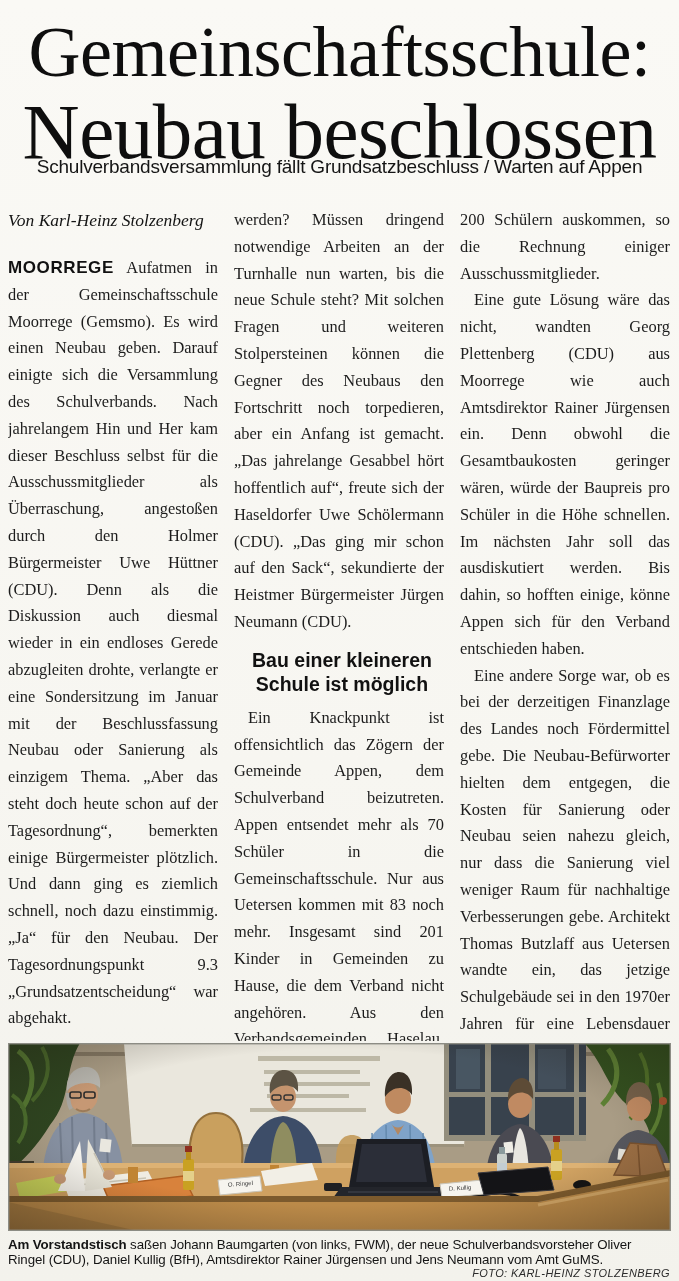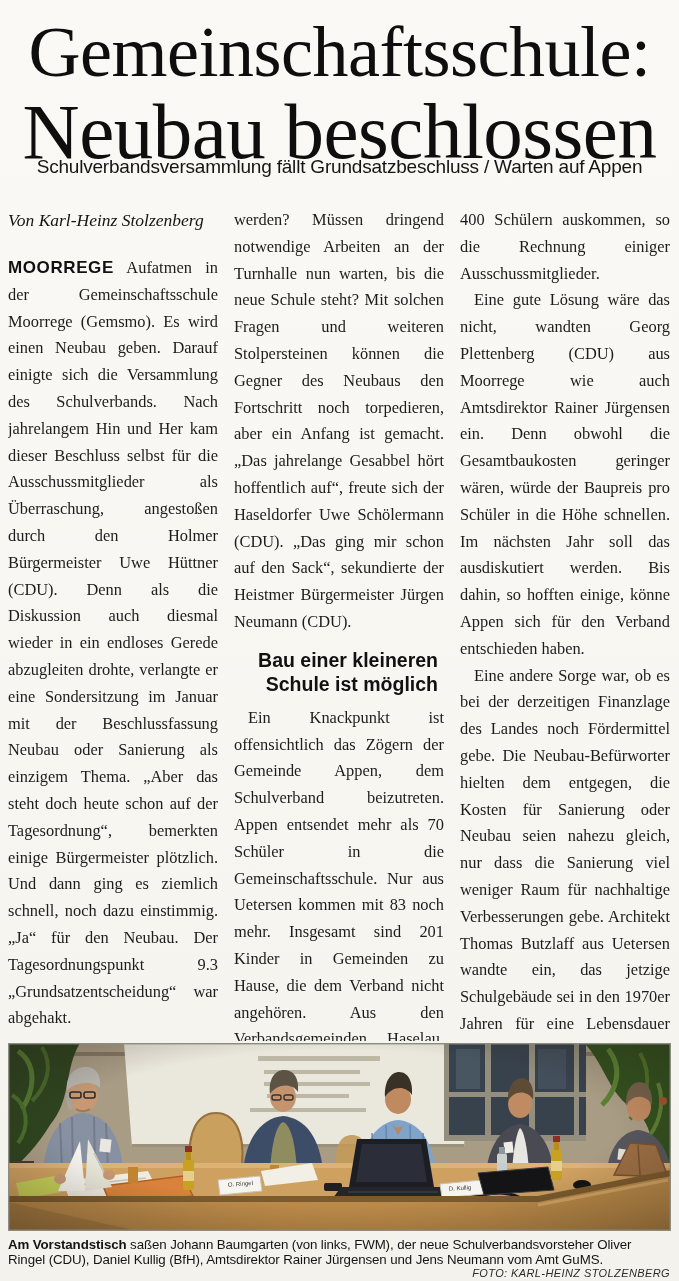--- a/index.html
+++ b/index.html
@@ -43,21 +43,21 @@
     color:#1c1c1c;
   }
   .col p.indent { text-indent:14px; }
   .dateline {
     font-family:"Liberation Sans", sans-serif;
     font-weight:bold; font-size:17px; letter-spacing:0.6px; color:#111;
   }
   .subhead {
     font-family:"Liberation Sans", sans-serif;
     font-weight:bold; font-size:19.5px; line-height:24px;
-    text-align:right; color:#111;
+    text-align:center; color:#111;
     margin:12px 6px 9px 12px;
   }
   
   .photo {
     position:absolute; top:1043px; left:8px; width:663px; height:188px;
     box-shadow:0 0 0 1px #8f8d84 inset;
   }
   .photo svg { display:block; }
   
   .caption {
@@ -91,21 +91,21 @@
 
     </div>
 
     <div class="col">
       <p>werden? Müssen dringend notwendige Arbeiten an der Turnhalle nun warten, bis die neue Schule steht? Mit solchen Fragen und weiteren Stolpersteinen können die Gegner des Neubaus den Fortschritt noch torpedieren, aber ein Anfang ist gemacht. „Das jahrelange Gesabbel hört hoffentlich auf“, freute sich der Haseldorfer Uwe Schölermann (CDU). „Das ging mir schon auf den Sack“, sekundierte der Heistmer Bürgermeister Jürgen Neumann (CDU).</p>
       <h2 class="subhead">Bau einer kleineren Schule ist möglich</h2>
       <p class="indent">Ein Knackpunkt ist offensichtlich das Zögern der Gemeinde Appen, dem Schulverband beizutreten. Appen entsendet mehr als 70 Schüler in die Gemeinschaftsschule. Nur aus Uetersen kommen mit 83 noch mehr. Insgesamt sind 201 Kinder in Gemeinden zu Hause, die dem Verband nicht angehören. Aus den Verbandsgemeinden Haselau, Haseldorf, Heist, Holm und Moorrege stammen nur wenig mehr als 250 Schüler. Man könnte sich auf die Kinder aus den angehörigen Gemeinden beschränken und dann mit einer Schulgröße von maximal</p>
     </div>
 
     <div class="col">
-      <p>400 Schülern auskommen, so die Rechnung einiger Ausschussmitglieder.</p>
+      <p>200 Schülern auskommen, so die Rechnung einiger Ausschussmitglieder.</p>
       <p class="indent">Eine gute Lösung wäre das nicht, wandten Georg Plettenberg (CDU) aus Moorrege wie auch Amtsdirektor Rainer Jürgensen ein. Denn obwohl die Gesamtbaukosten geringer wären, würde der Baupreis pro Schüler in die Höhe schnellen. Im nächsten Jahr soll das ausdiskutiert werden. Bis dahin, so hofften einige, könne Appen sich für den Verband entschieden haben.</p>
       <p class="indent">Eine andere Sorge war, ob es bei der derzeitigen Finanzlage des Landes noch Fördermittel gebe. Die Neubau-Befürworter hielten dem entgegen, die Kosten für Sanierung oder Neubau seien nahezu gleich, nur dass die Sanierung viel weniger Raum für nachhaltige Verbesserungen gebe. Architekt Thomas Butzlaff aus Uetersen wandte ein, das jetzige Schulgebäude sei in den 1970er Jahren für eine Lebensdauer von 80 Jahren angelegt worden. Davon sei erst gut die Hälfte um. So werden zukünftige Sitzungen des Schulverbands wohl noch viel Klärungsbedarf offenlegen, ehe der Schulbau in Moorrege tatsächlich beginnen kann.</p>
     </div>
 
   </div>
 
   <div class="photo">
     <svg viewBox="0 0 663 188" width="663" height="188">
       <defs>
         <radialGradient id="vg" cx="50%" cy="45%" r="75%">

